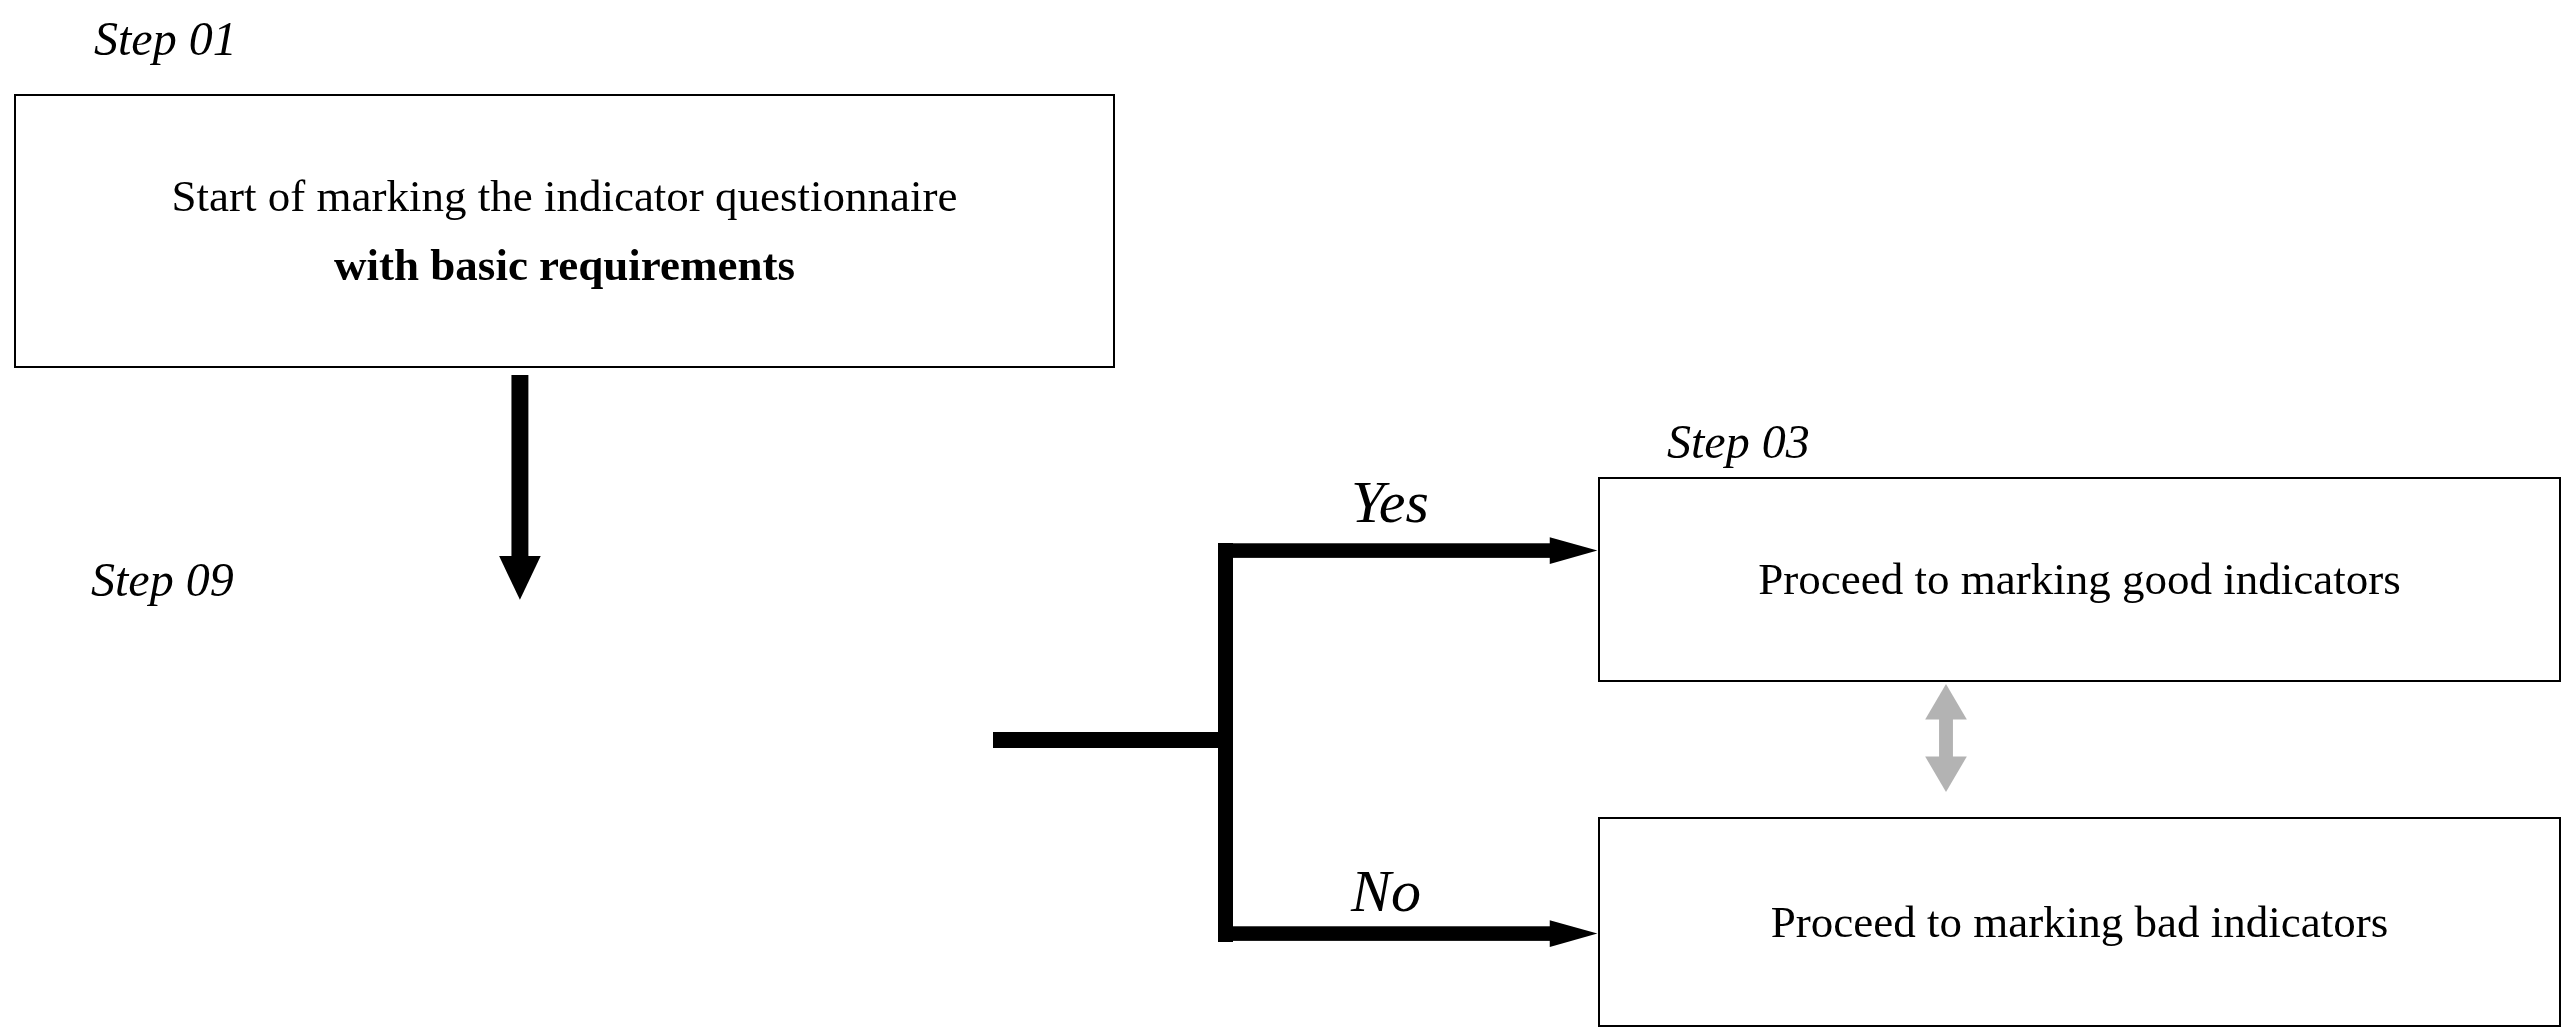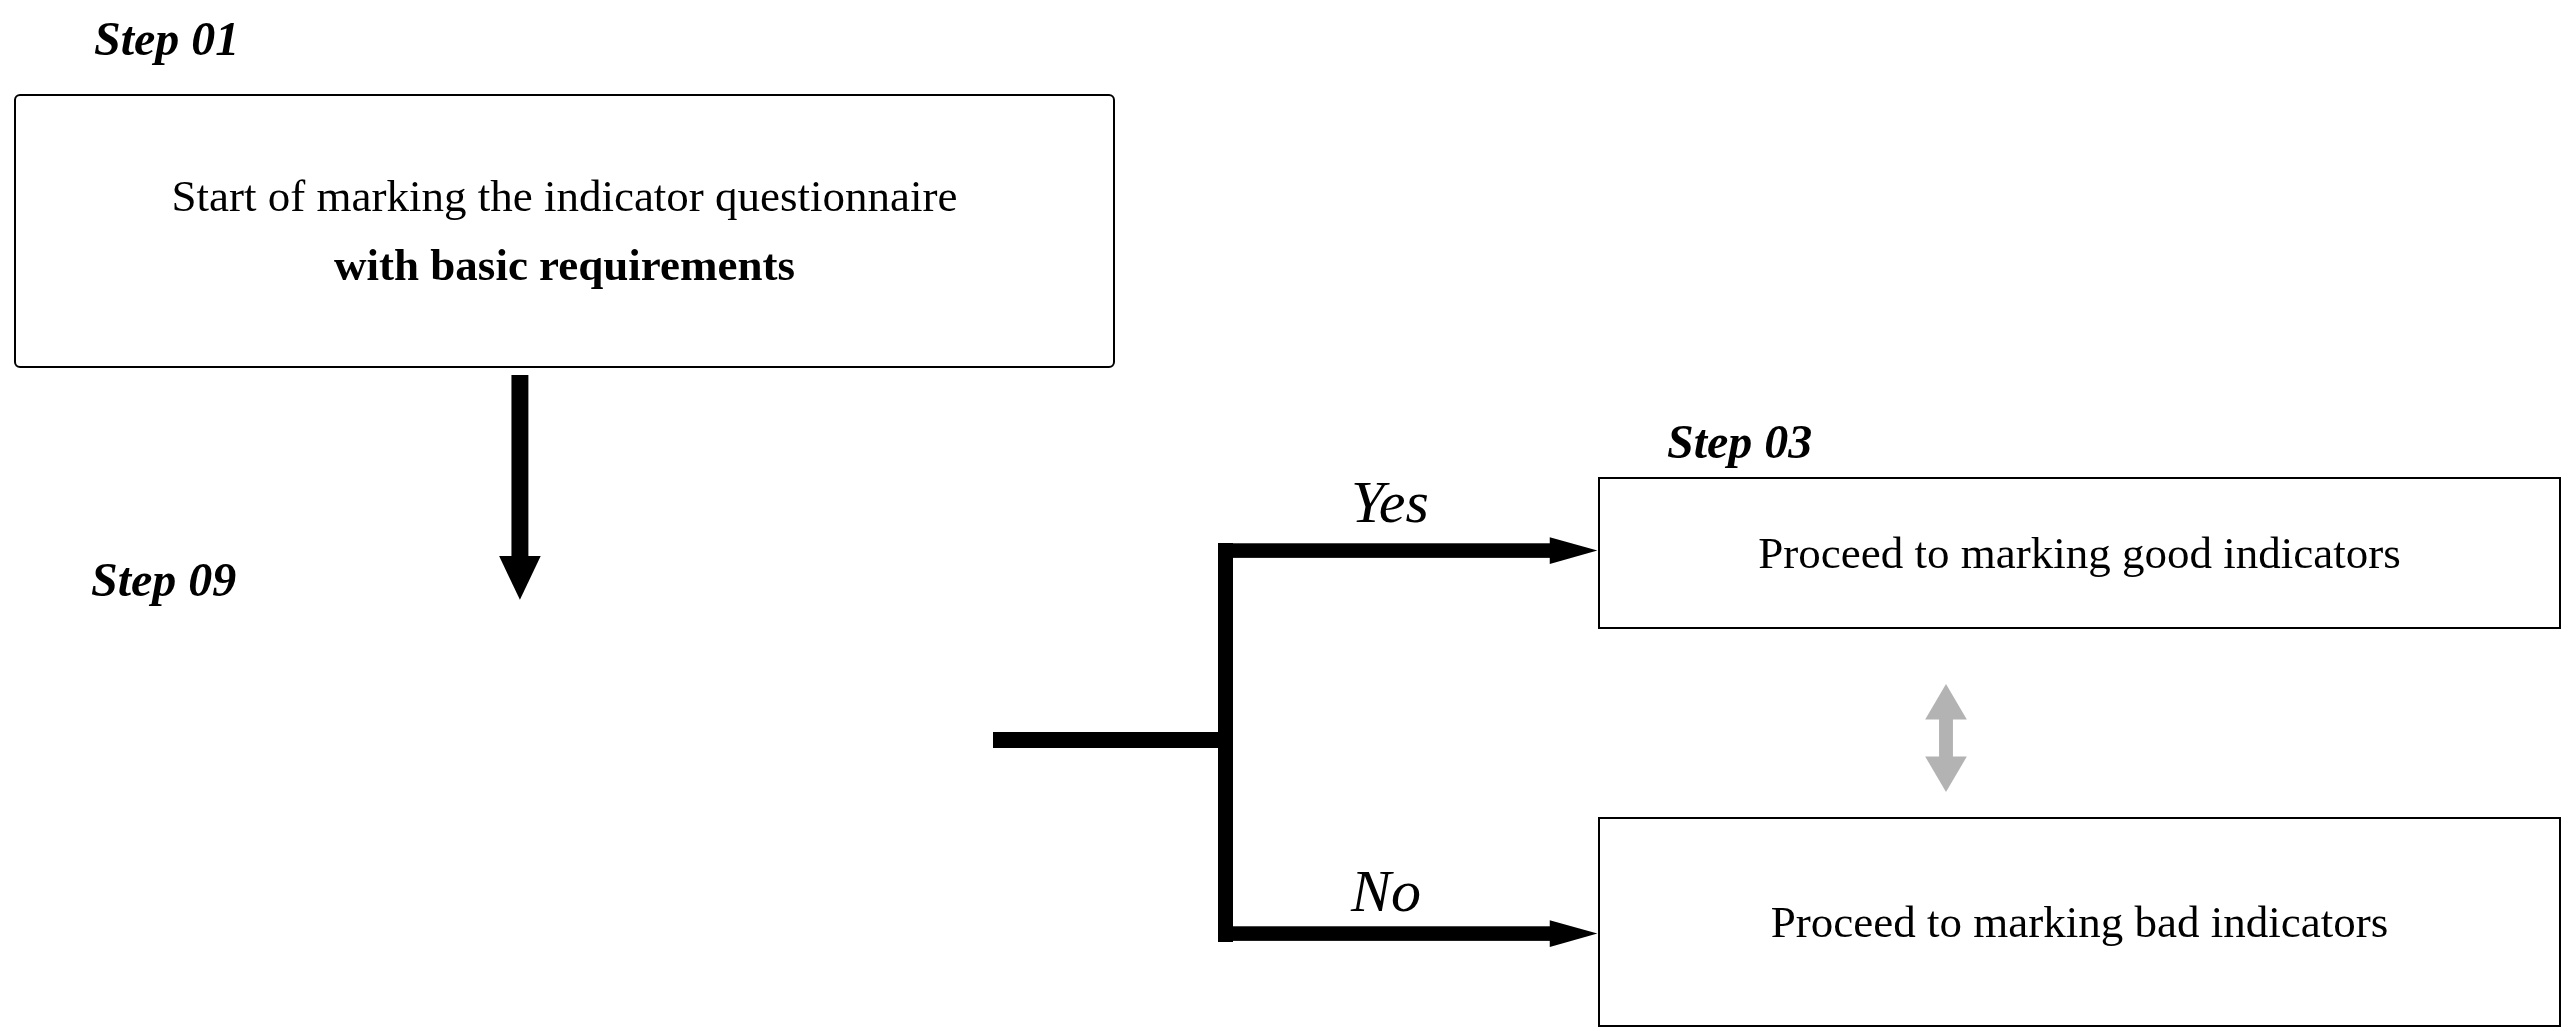--- a/index.html
+++ b/index.html
@@ -7,41 +7,41 @@
        font-family:"Liberation Serif","DejaVu Serif",serif;}
   .stage{position:absolute;left:0;top:0;width:2576px;height:1031px;}
 
   .box{position:absolute;background:#ffffff;box-sizing:border-box;
        border:2.3px solid #000000;}
   .box .inner{position:absolute;left:0;top:0;width:100%;height:100%;
        display:flex;flex-direction:column;align-items:center;justify-content:center;}
   .boxline{font-size:45px;line-height:1.0;color:#000000;text-align:center;white-space:nowrap;}
   .boxline + .boxline{margin-top:24px;font-weight:bold;}
 
-  .steplabel{position:absolute;font-style:italic;font-weight:bold;
+  .steplabel{position:absolute;font-style:italic;font-weight:normal;
              font-size:48px;color:#000000;white-space:nowrap;letter-spacing:0px;}
 
   .optlabel{position:absolute;font-style:italic;font-weight:bold;
             font-size:48px;color:#b3b3b3;white-space:nowrap;}
 
   .branchlabel{position:absolute;font-style:italic;font-size:60px;color:#000000;
                white-space:nowrap;}
 
   .seg{position:absolute;background:#000000;}
 
   svg.arrow{position:absolute;overflow:visible;}
 </style>
 </head>
 <body>
 
 <div class="stage">
 
   <div class="steplabel" style="left:94px;top:10.8px;">Step 01</div>
 
-  <div class="box" style="left:14px;top:94px;width:1101px;height:274px;border-radius:6px;">
+  <div class="box" style="left:14px;top:94px;width:1101px;height:274px;">
     <div class="inner">
       <div class="boxline">Start of marking the indicator questionnaire</div>
       <div class="boxline">with basic requirements</div>
     </div>
   </div>
 
   <svg class="arrow" style="left:492px;top:375px;width:62px;height:231px;" viewBox="0 0 80 300">
     <rect x="25" y="0" width="22" height="240" fill="#000000"></rect>
     <polygon points="9,235 63,235 36,292" fill="#000000"></polygon>
   </svg>
@@ -60,21 +60,21 @@
   <div class="branchlabel" style="left:1351px;top:468px;">Yes</div>
 
   <svg class="arrow" style="left:1218px;top:920px;width:384px;height:31px;" viewBox="0 0 500 40">
     <rect x="0" y="8" width="437" height="19" fill="#000000"></rect>
     <polygon points="432,0 432,35 494,17.5" fill="#000000"></polygon>
   </svg>
   <div class="branchlabel" style="left:1351px;top:857px;">No</div>
 
   <div class="steplabel" style="left:1655px;top:414px;margin-left:12px;">Step 03</div>
 
-  <div class="box" style="left:1598px;top:477px;width:963px;height:152px;">
+  <div class="box" style="left:1598px;top:477px;width:963px;height:205px;">
     <div class="inner">
       <div class="boxline">Proceed to marking good indicators</div>
     </div>
   </div>
 
   <svg class="arrow" style="left:1919px;top:684px;width:54px;height:108px;" viewBox="0 0 70 140">
     <polygon points="35,0 8,46 62,46" fill="#b3b3b3"></polygon>
     <rect x="26" y="40" width="18" height="62" fill="#b3b3b3"></rect>
     <polygon points="35,140 8,94 62,94" fill="#b3b3b3"></polygon>
   </svg>

